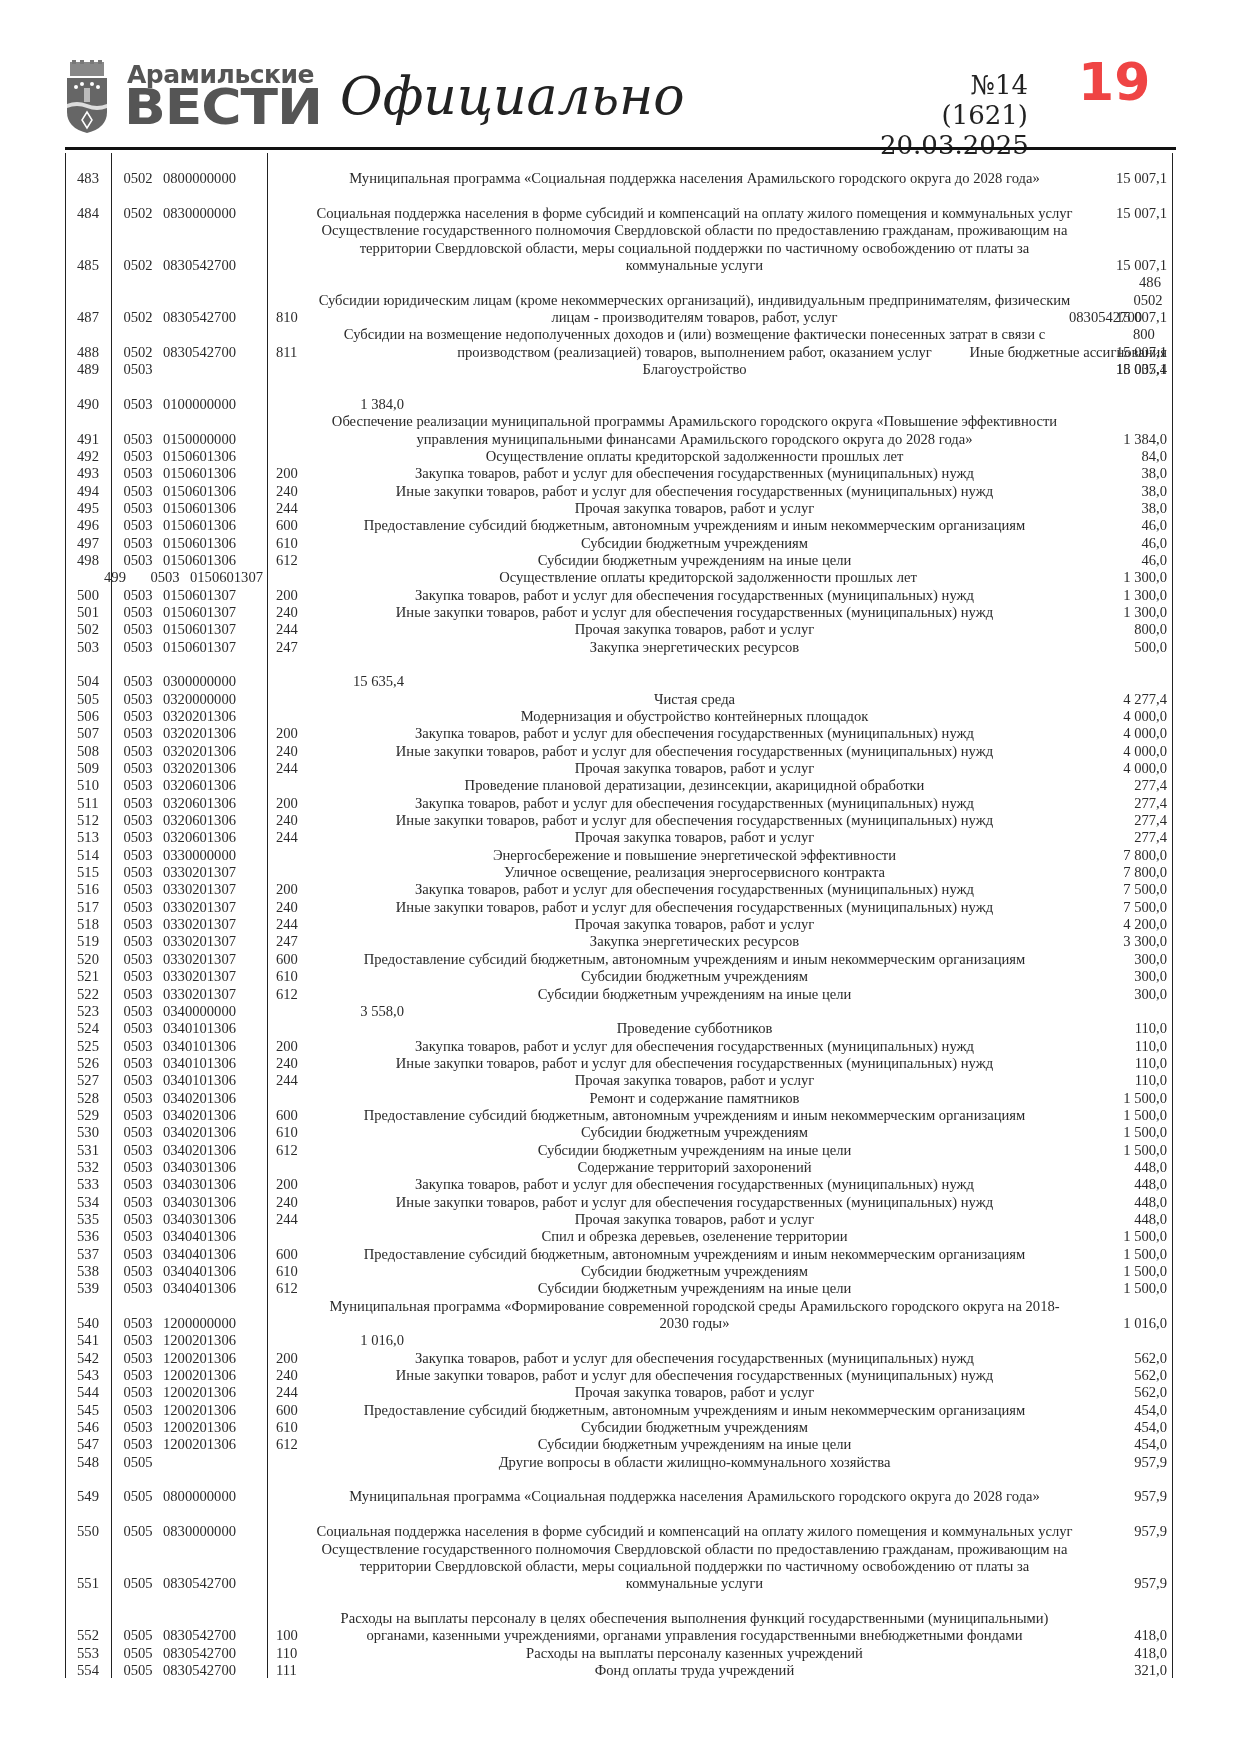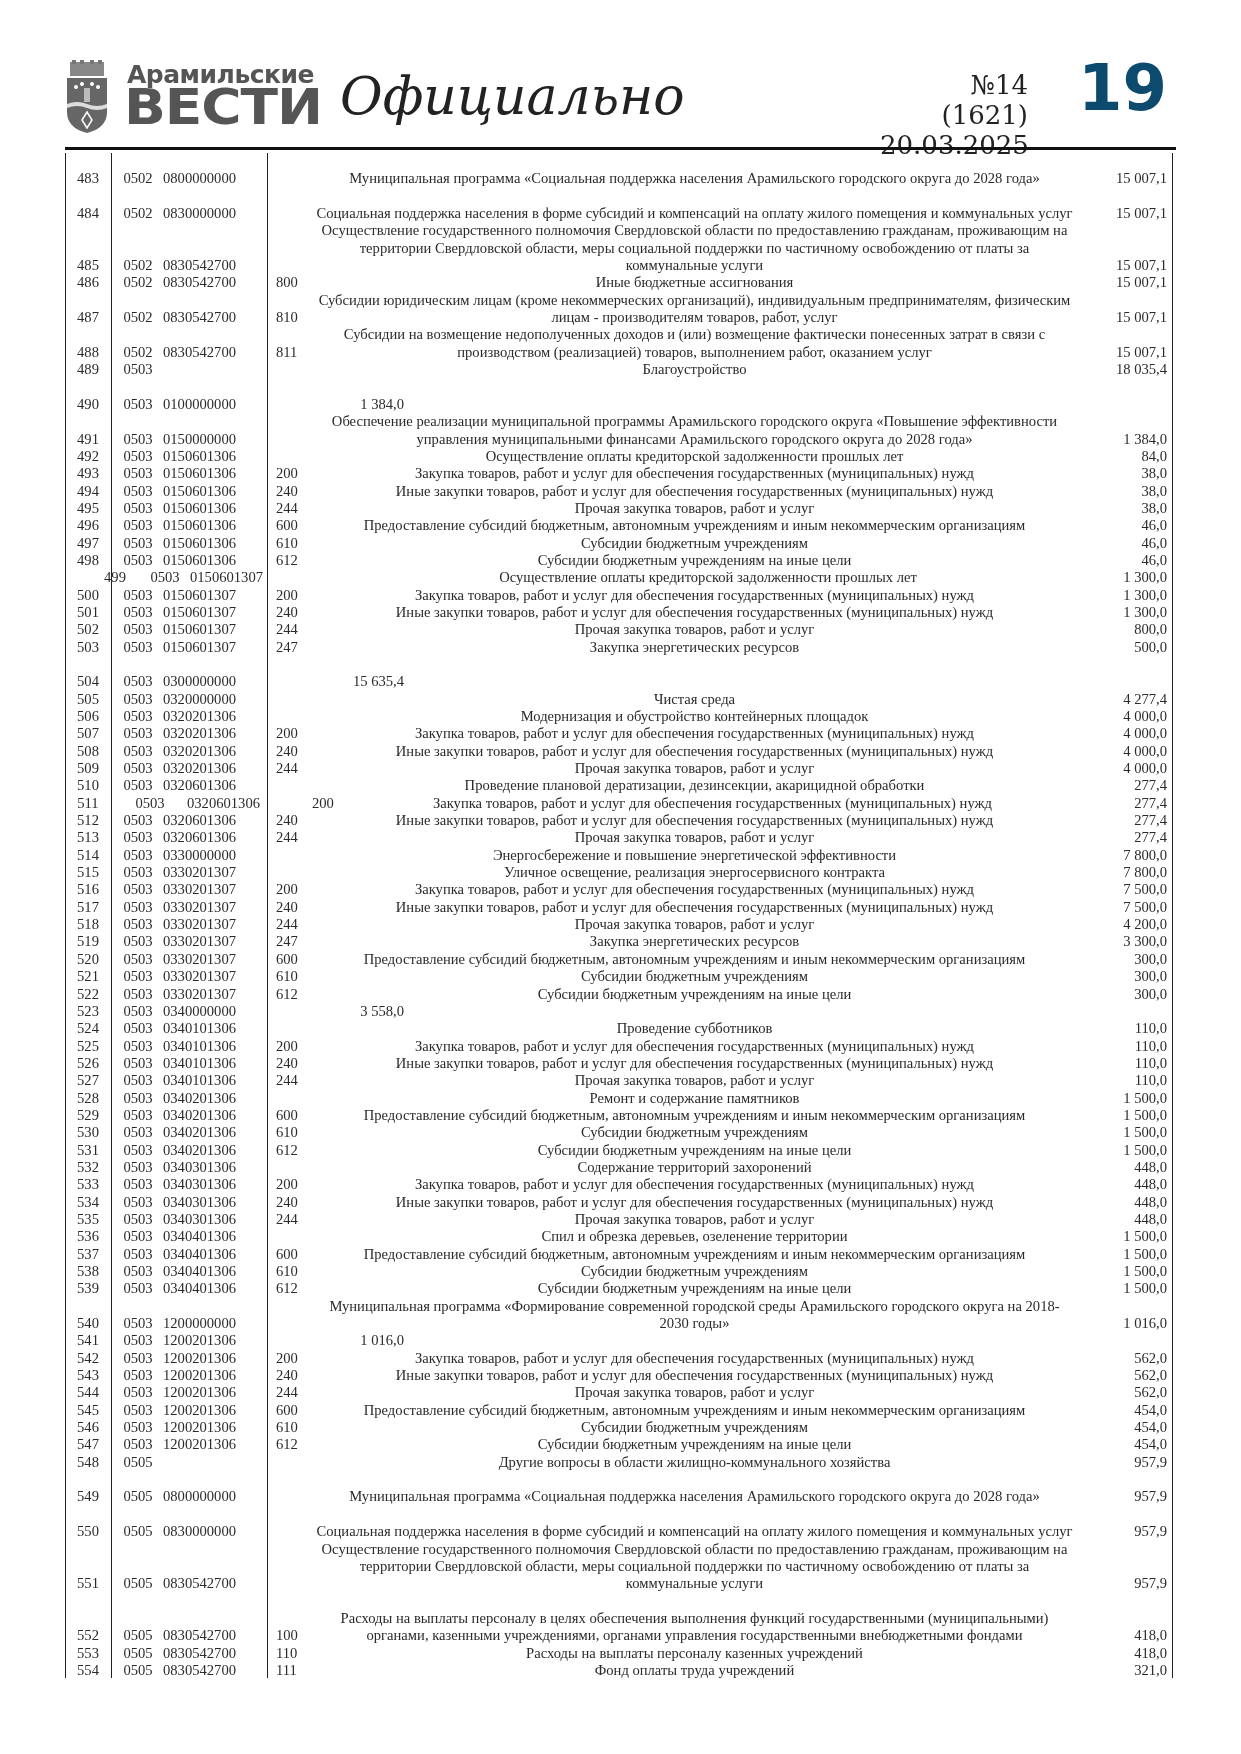--- a/index.html
+++ b/index.html
@@ -3,21 +3,21 @@
 <meta charset="utf-8">
 <style>
   html, body { margin:0; padding:0; background:#ffffff; }
   body { width:1241px; height:1754px; position:relative; overflow:hidden; color:#2a2a2a; }
   .masthead { position:absolute; left:0; top:0; width:1241px; height:150px; }
   .logo { position:absolute; left:64px; top:60px; width:46px; height:74px; }
   .brand-small { position:absolute; left:127px; top:60px; font-family:"DejaVu Sans", sans-serif; font-size:25px; font-weight:bold; color:#555; letter-spacing:-0.5px; }
   .brand-big { position:absolute; left:124px; top:82px; font-family:"DejaVu Sans", sans-serif; font-size:50px; font-weight:bold; color:#555; letter-spacing:-1px; transform:scaleX(1.1); transform-origin:left; line-height:1; }
   .section-title { position:absolute; left:340px; top:66px; font-family:"DejaVu Serif", serif; font-style:italic; font-size:52px; color:#222; }
   .issue { position:absolute; left:880px; top:70px; font-family:"DejaVu Serif", serif; font-size:26px; color:#222; line-height:30px; text-align:right; width:148px; }
-  .page-num { position:absolute; left:1078px; top:56px; font-family:"DejaVu Sans", sans-serif; font-size:64px; font-weight:bold; color:#0c4a6e; line-height:1; }
+  .page-num { position:absolute; left:1078px; top:56px; font-family:"DejaVu Sans", sans-serif; font-size:52px; font-weight:bold; color:#ef4444; line-height:1; }
   .rule { position:absolute; left:65px; top:147px; width:1111px; height:3px; background:#111; }
 
   .table { position:absolute; left:65px; top:153px; width:1108px; height:1525px; }
   .vline { position:absolute; top:0; bottom:0; width:1px; background:#222; }
   .rows { position:absolute; left:0; top:0; width:1108px; font-family:"Liberation Serif", serif; font-size:14.6px; line-height:17.35px; color:#2a2a2a; }
   .row { position:relative; display:flex; align-items:flex-end; }
   .c-num { width:46px; text-align:center; flex:none; }
   .c-sec { width:50px; text-align:center; flex:none; margin-left:2px; }
   .c-csr { width:104px; text-align:left; flex:none; padding-left:0; }
   .c-vr { width:40px; text-align:left; flex:none; padding-left:9px; }
@@ -77,21 +77,21 @@
         <div class="c-sum">15 007,1</div>
       </div>
       <div class="row" style="height: 52.05px;">
         <div class="c-num">485</div>
         <div class="c-sec">0502</div>
         <div class="c-csr">0830542700</div>
         <div class="c-vr"></div>
         <div class="c-name">Осуществление государственного полномочия Свердловской области по предоставлению гражданам, проживающим на территории Свердловской области, меры социальной поддержки по частичному освобождению от платы за коммунальные услуги</div>
         <div class="c-sum">15 007,1</div>
       </div>
-      <div class="row" style="height: 17.35px;">
+      <div class="row" style="height: 17.35px; flex-direction: column;">
         <div class="c-num">486</div>
         <div class="c-sec">0502</div>
         <div class="c-csr">0830542700</div>
         <div class="c-vr">800</div>
         <div class="c-name">Иные бюджетные ассигнования</div>
         <div class="c-sum">15 007,1</div>
       </div>
       <div class="row" style="height: 34.7px;">
         <div class="c-num">487</div>
         <div class="c-sec">0502</div>
@@ -275,21 +275,21 @@
         <div class="c-sum">4 000,0</div>
       </div>
       <div class="row" style="height: 17.35px;">
         <div class="c-num">510</div>
         <div class="c-sec">0503</div>
         <div class="c-csr">0320601306</div>
         <div class="c-vr"></div>
         <div class="c-name">Проведение плановой дератизации, дезинсекции, акарицидной обработки</div>
         <div class="c-sum">277,4</div>
       </div>
-      <div class="row" style="height: 17.35px; gap: 12px;">
+      <div class="row" style="height: 17.35px;">
         <div class="c-num">511</div>
         <div class="c-sec">0503</div>
         <div class="c-csr">0320601306</div>
         <div class="c-vr">200</div>
         <div class="c-name">Закупка товаров, работ и услуг для обеспечения государственных (муниципальных) нужд</div>
         <div class="c-sum">277,4</div>
       </div>
       <div class="row" style="height: 17.35px;">
         <div class="c-num">512</div>
         <div class="c-sec">0503</div>

